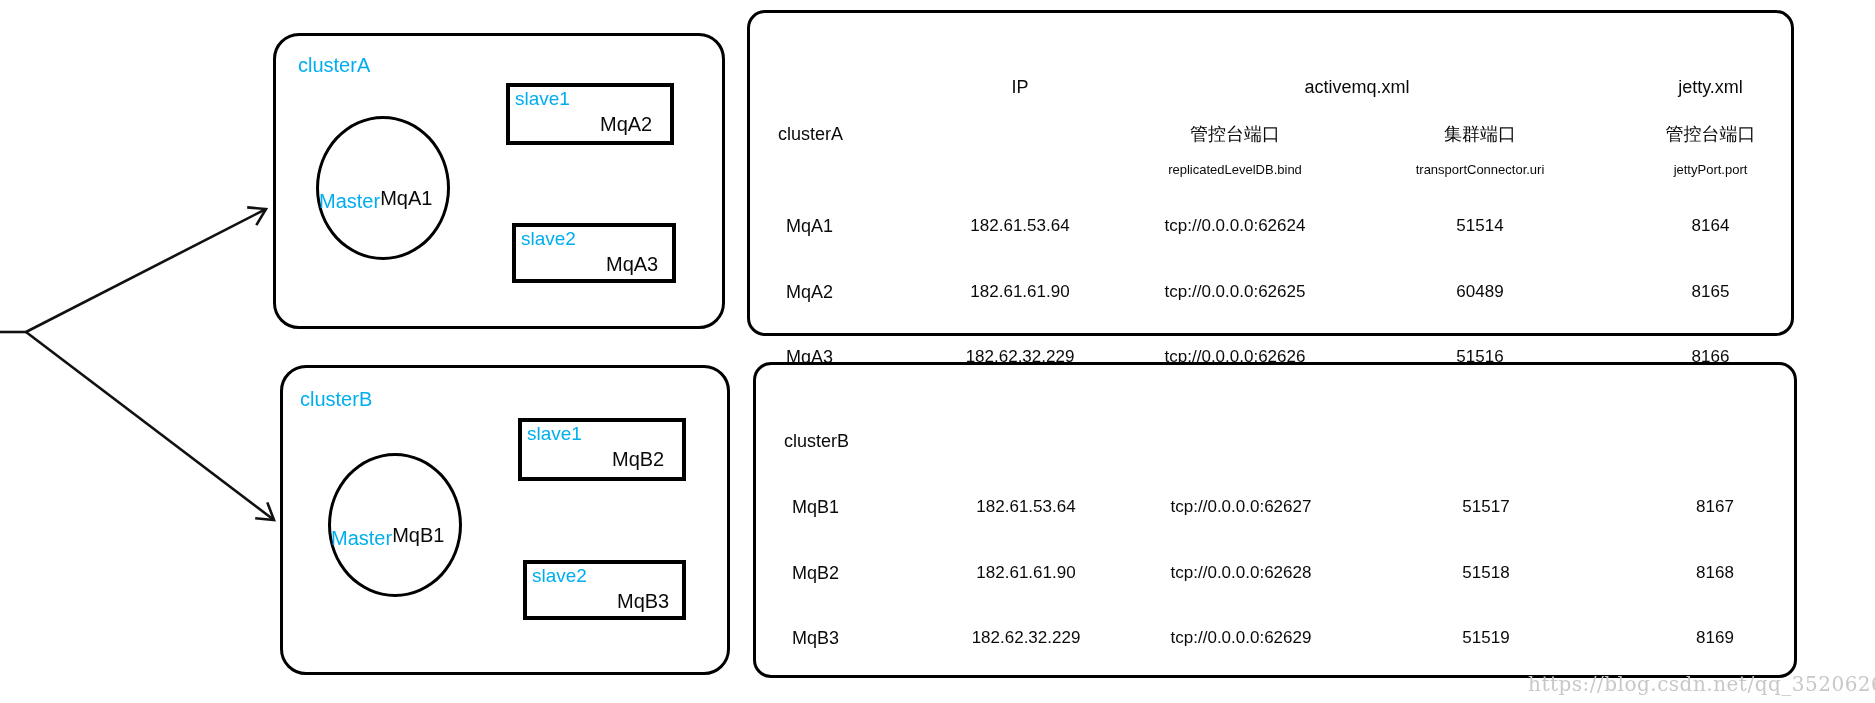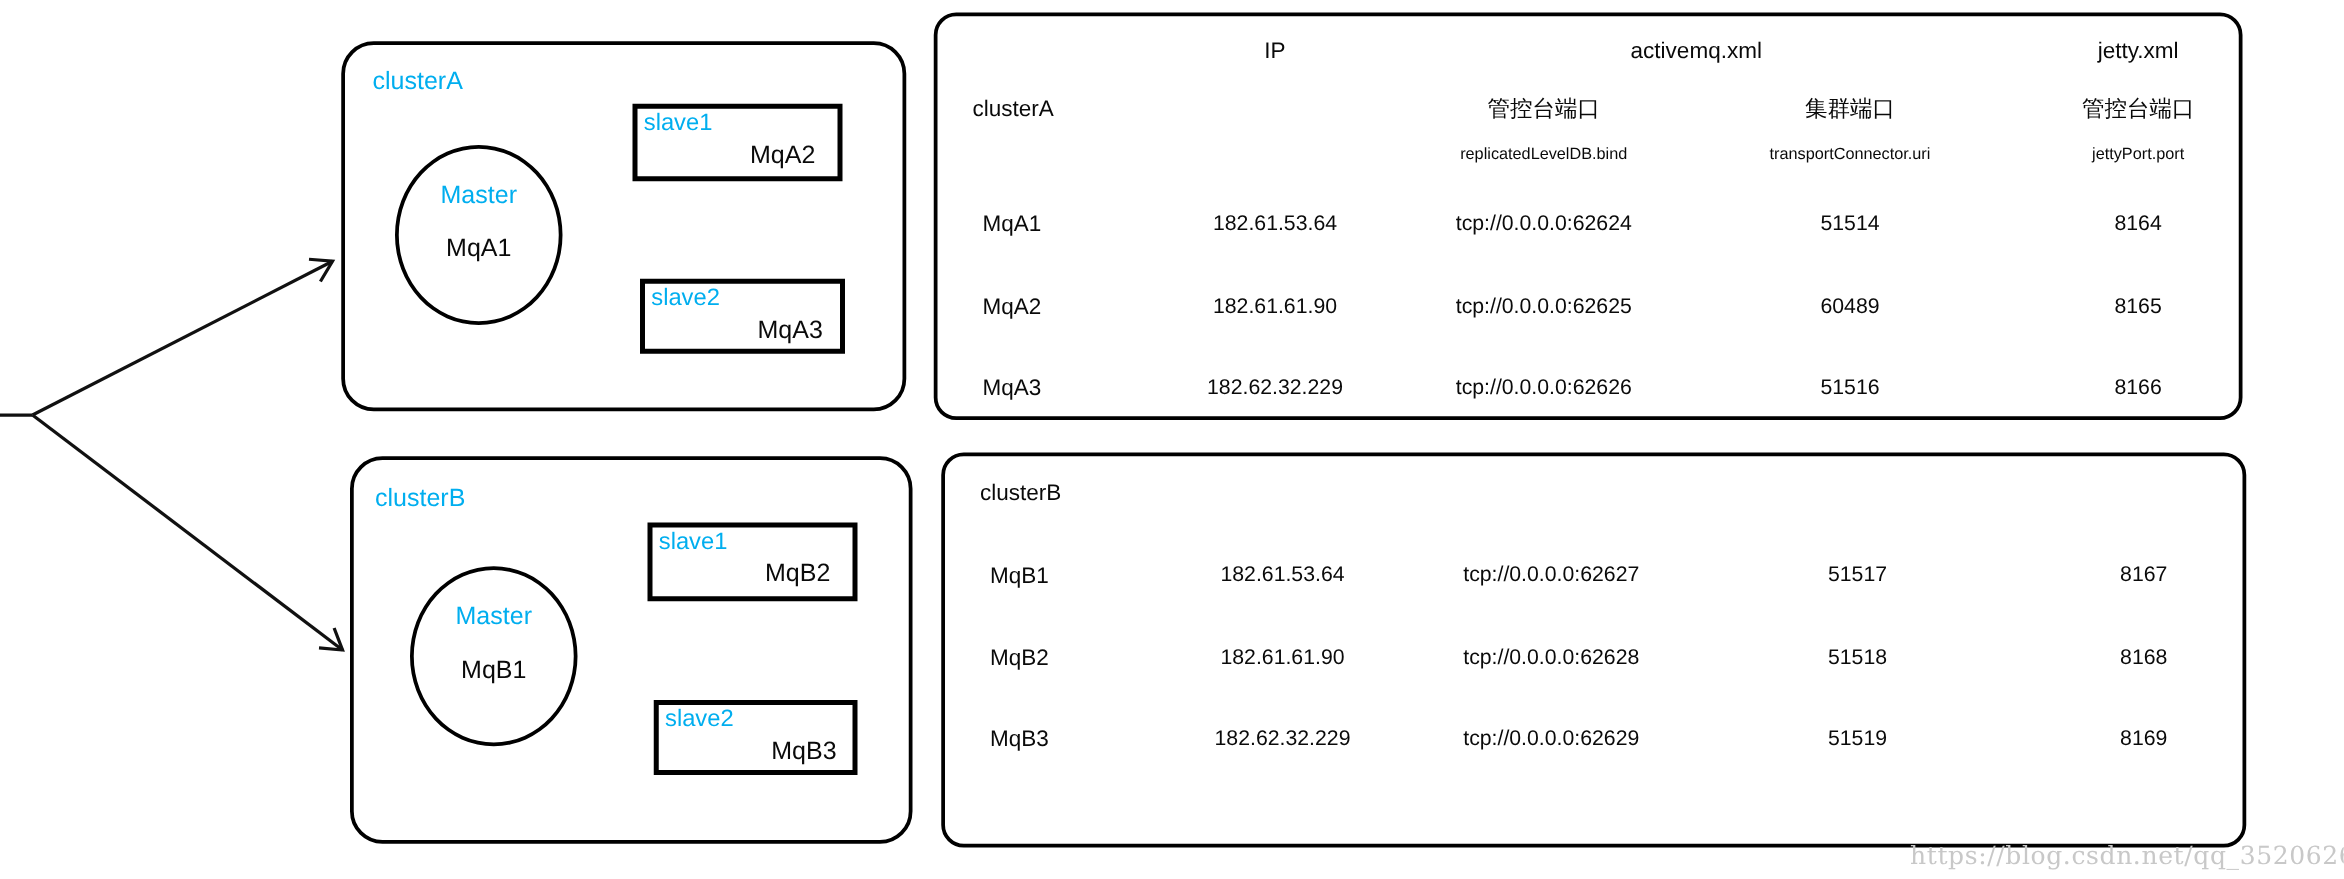--- a/index.html
+++ b/index.html
@@ -18,35 +18,35 @@
 
   
   .cluster-box{
     position:absolute;border:3px solid var(--line);border-radius:26px;background:#fff;z-index:2;
   }
   .cluster-label{
     position:absolute;color:var(--accent);font-size:20px;font-weight:400;white-space:nowrap;
   }
   .master-circle{
     position:absolute;border:3px solid var(--line);border-radius:50%;
-    display:flex;flex-direction:column;align-items:center;
+    display:flex;flex-direction:row;align-items:center;
   }
   .master-role{color:var(--accent);font-size:20px;margin-top:26px;white-space:nowrap;}
   .master-name{font-size:20px;margin-top:20px;white-space:nowrap;}
   .slave-box{position:absolute;border:4px solid var(--line);background:#fff;}
   .slave-role{position:absolute;top:1px;left:5px;color:var(--accent);font-size:19px;white-space:nowrap;}
   .slave-name{position:absolute;top:26px;left:90px;font-size:20px;white-space:nowrap;}
 
   
   .table-card{
     position:absolute;border:3px solid var(--line);border-radius:18px;background:#fff;z-index:2;
   }
   .trow{
     position:absolute;left:0;width:100%;height:30px;
-    display:grid;grid-template-columns:150px 240px 190px 300px 1fr;align-items:center;
+    display:grid;grid-template-columns:150px 240px 190px 300px 1fr;align-items:center;margin-top:47px;
   }
   .cell{text-align:center;font-size:17px;white-space:nowrap;}
   .cell.name{text-align:left;padding-left:36px;font-size:18px;}
   .cell.group{text-align:left;padding-left:28px;font-size:18px;}
   .cell.hdr{font-size:18px;}
   .cell.key{font-size:13px;}
   .cell.span-activemq{grid-column:3/5;position:relative;left:-28px;}
   .cell.col5{grid-column:5;}
   .cell.col3{grid-column:3;}
 

